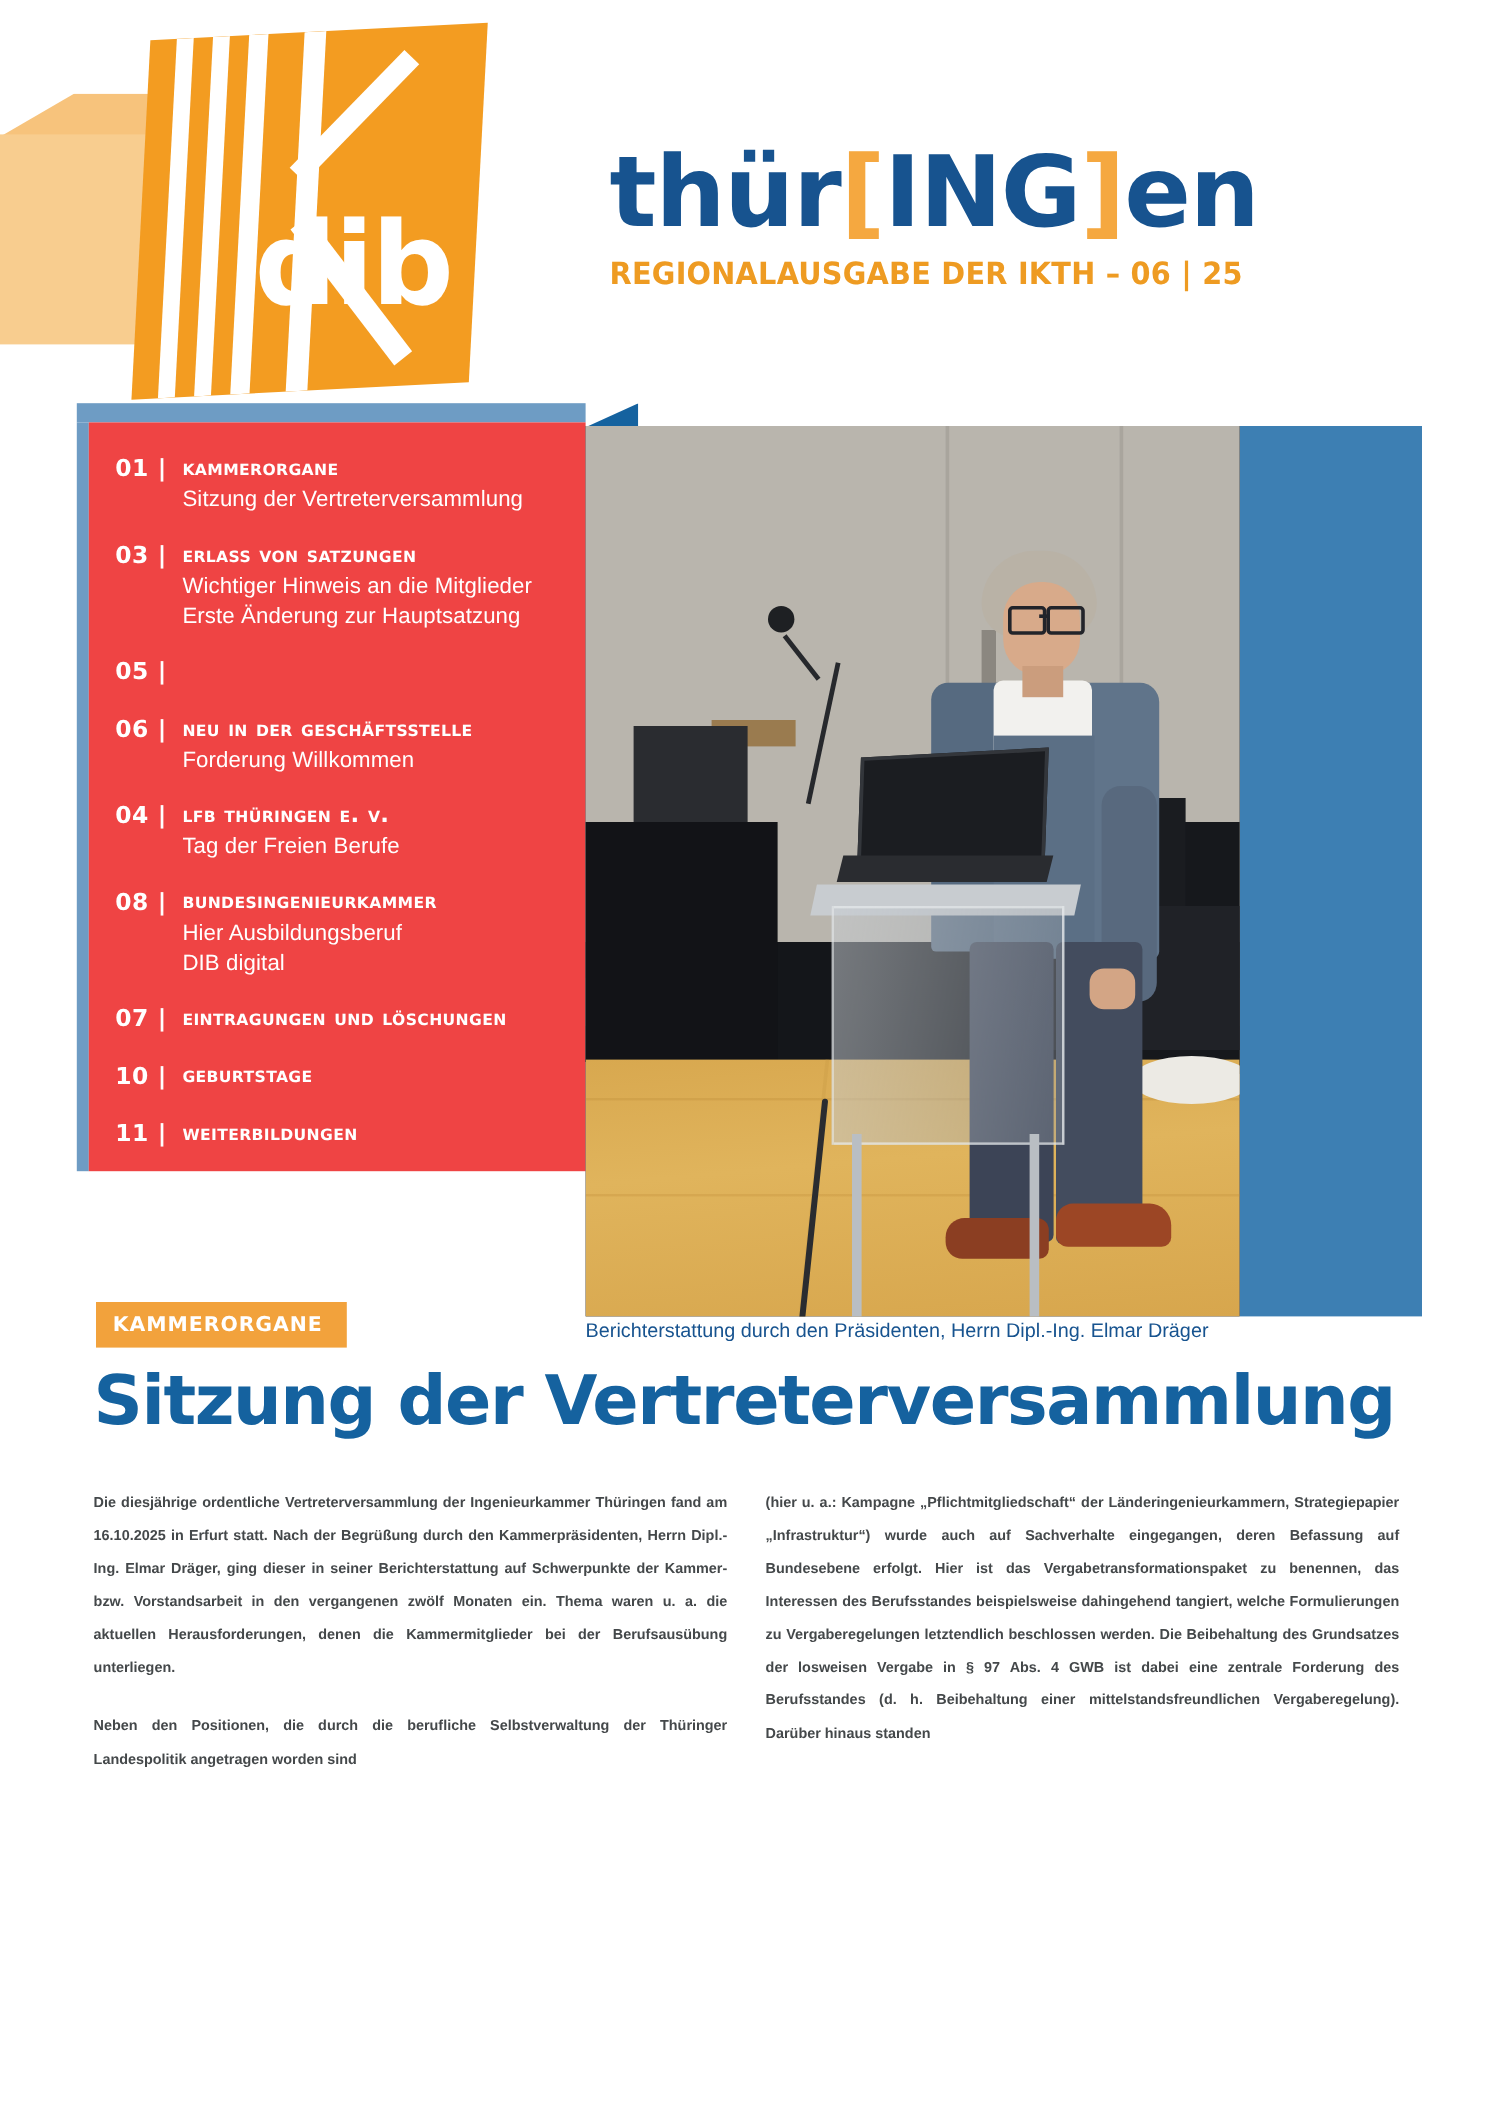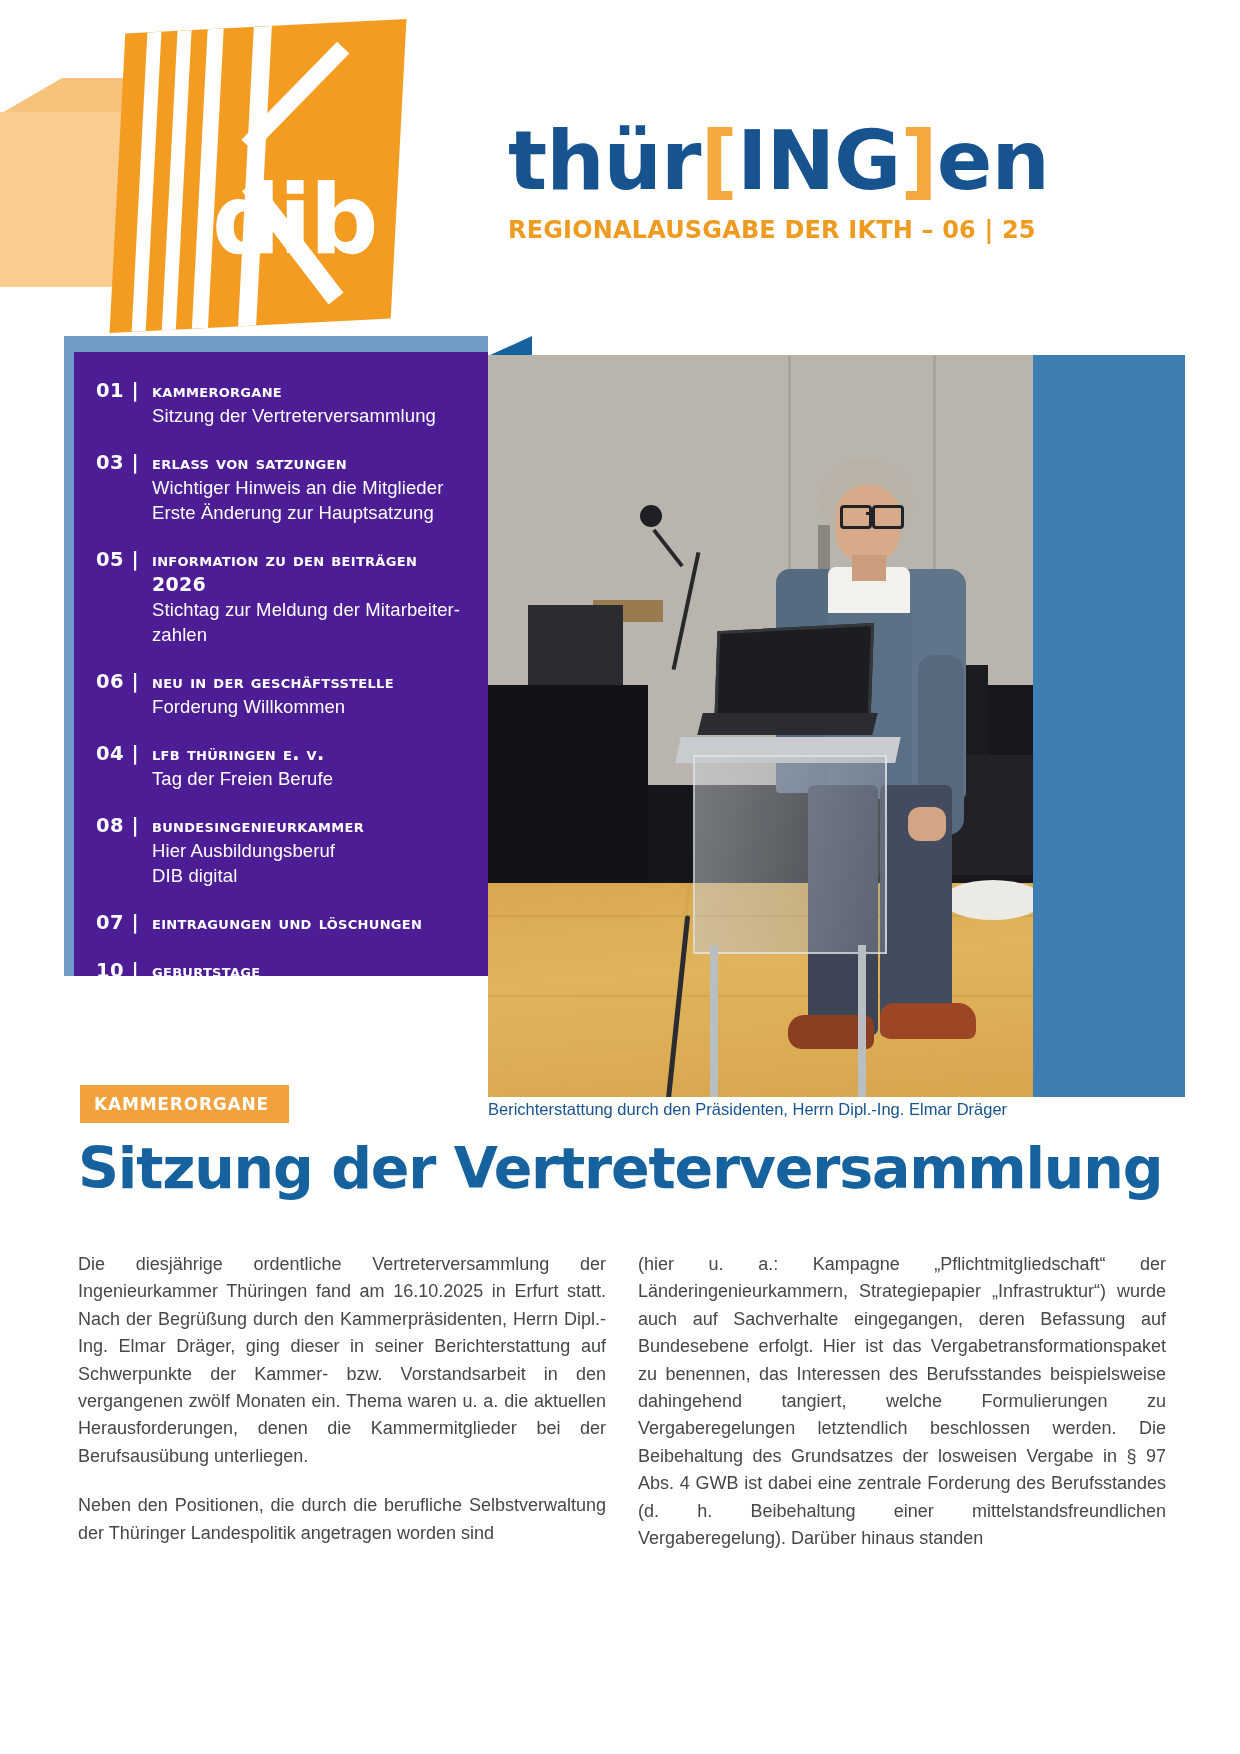--- a/index.html
+++ b/index.html
@@ -69,21 +69,21 @@
   
   .toc-wrap{position:absolute;left:64px;top:336px;width:424px;height:640px;}
   .toc-shadowtop{
     position:absolute;left:0;top:0;width:424px;height:16px;background:#6e9cc4;
   }
   .toc-edge{
     position:absolute;left:0;top:16px;width:10px;height:624px;background:#6e9cc4;
   }
   .toc{
     position:absolute;left:10px;top:16px;width:414px;height:624px;
-    background:#4c1d95;
+    background:#ef4444;
   }
   .toc-inner{padding:26px 16px 0 22px;}
 
   .toc-item{display:flex;margin-bottom:22px;}
   .toc-item:last-child{margin-bottom:0;}
   .toc-num{
     flex:0 0 56px;
     font-family:"DejaVu Sans", sans-serif;
     font-size:19.5px;font-weight:bold;color:#ffffff;
     letter-spacing:0.5px;line-height:26px;
@@ -194,25 +194,26 @@
     font-size:57px;font-weight:bold;color:#15629f;
     letter-spacing:-1.2px;line-height:64px;white-space:nowrap;
   }
 
   .cols{
     position:absolute;left:78px;top:1235px;width:1088px;
     display:flex;gap:32px;
   }
   .col{width:528px;}
   .col p{
-    margin:16px 0 22px 0;
-    font-size:18px;line-height:27.4px;
+    margin:4px 0 22px 0;
+    font-size:12px;line-height:27.4px;
     text-align:justify;
     color:#44484a;
     hyphens:none;
+    font-weight:bold;
   }
   .col p:last-child{margin-bottom:0;}
 </style>
 </head>
 <body>
 
 <div class="page">
 
   <div class="masthead">
 
@@ -254,25 +255,20 @@
           <div class="toc-item">
             <div class="toc-num">03 |</div>
             <div class="toc-body">
               <div class="toc-head">Erlass von Satzungen</div>
               <div class="toc-sub">Wichtiger Hinweis an die Mitglieder</div>
               <div class="toc-sub">Erste Änderung zur Hauptsatzung</div>
             </div>
           </div>
           <div class="toc-item">
             <div class="toc-num">05 |</div>
-            <div class="toc-body">
-              <div class="toc-head">Information zu den Beiträgen 2026</div>
-              <div class="toc-sub">Stichtag zur Meldung der Mitarbeiter-</div>
-              <div class="toc-sub">zahlen</div>
-            </div>
           </div>
           <div class="toc-item">
             <div class="toc-num">06 |</div>
             <div class="toc-body">
               <div class="toc-head">Neu in der Geschäftsstelle</div>
               <div class="toc-sub">Forderung Willkommen</div>
             </div>
           </div>
           <div class="toc-item">
             <div class="toc-num">04 |</div>

